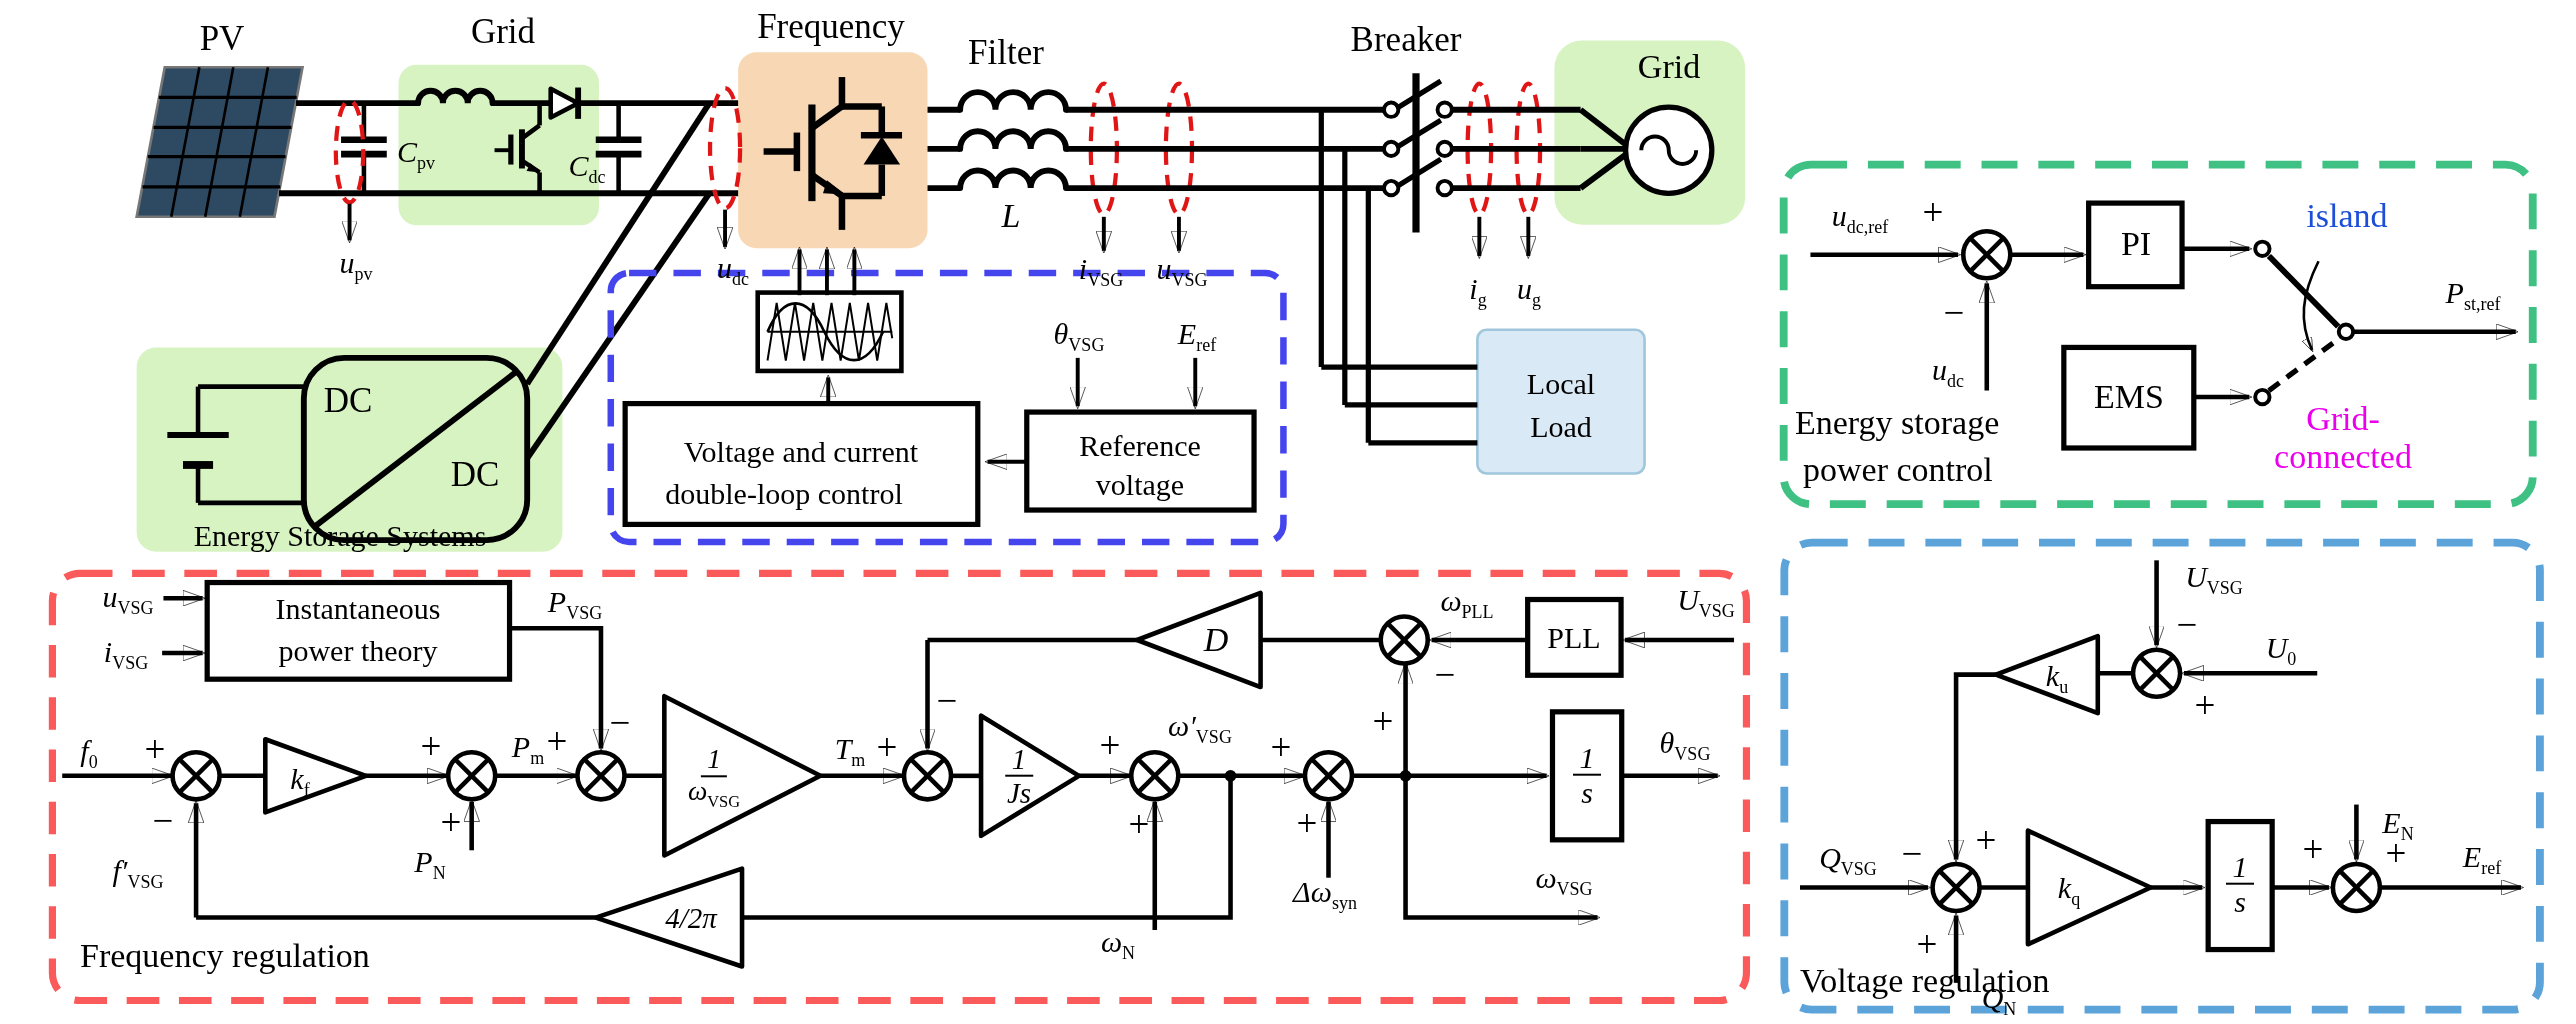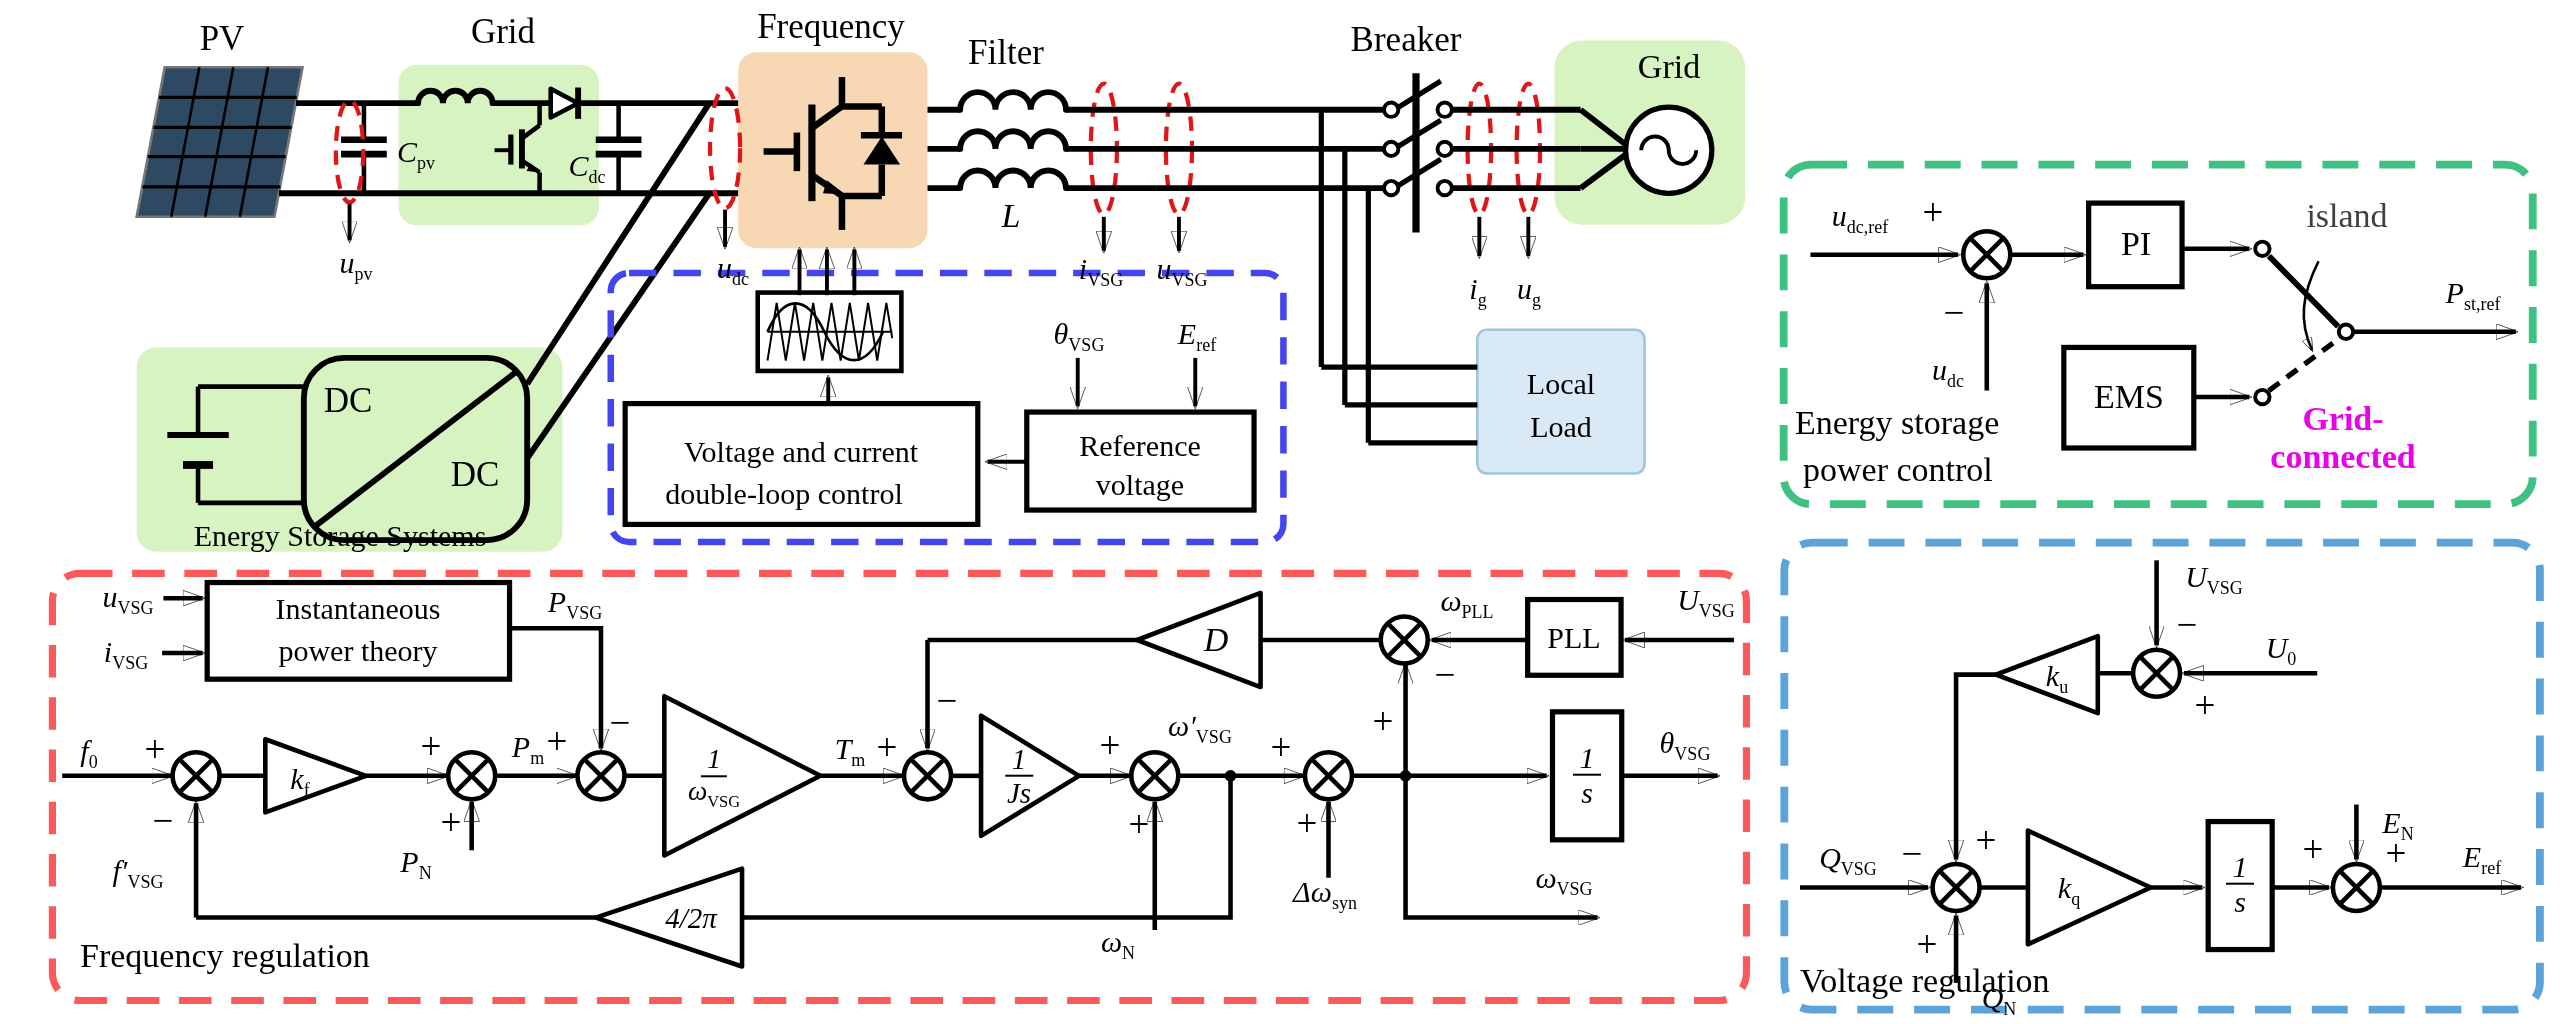--- a/index.html
+++ b/index.html
@@ -8,22 +8,22 @@
   #wires{position:absolute;left:0;top:0;}
   .lbl{position:absolute;transform:translate(-50%,-50%);font-family:"Liberation Serif",serif;
        font-size:30px;color:#000;white-space:nowrap;line-height:1;z-index:5;}
   .left{transform:translate(0,-50%);}
   .vm{font-style:italic;}
   .lbl sub{font-size:0.60em;font-style:normal;line-height:0;}
   .sign{font-size:37px;font-family:"Liberation Serif",serif;}
   .title{font-size:35px;}
   .boxtxt{font-size:30px;}
   .big{font-size:34px;}
-  .blue{color:#404040;}
-  .magenta{color:#ea00ea;font-weight:bold;}
+  .blue{color:#1d4ed8;}
+  .magenta{color:#ea00ea;}
   .frac{display:flex;flex-direction:column;align-items:center;}
   .frac .num{border-bottom:2.6px solid #000;padding:0 6.5px 1.3px;font-style:italic;}
   .frac .den{font-style:italic;padding-top:1.3px;}
   svg line,svg path,svg polyline{stroke:#000;fill:none;}
   .w4{stroke-width:4}.w6{stroke-width:6}.w7{stroke-width:7}.w8{stroke-width:8}
   .w9{stroke-width:9}.w10{stroke-width:10}.w11{stroke-width:11}.w12{stroke-width:12}
   .whitebox{fill:#fff;stroke:#000;stroke-width:8;}
   .tri{fill:#fff;stroke:#000;stroke-width:7;stroke-linejoin:round;}
   .meas{fill:none;stroke:#e01616;stroke-width:6.5;stroke-dasharray:22 15;}
   .arr{marker-end:url(#ah);}
@@ -389,21 +389,21 @@
 <div class="lbl boxtxt" style="left:358px;top:609px">Instantaneous</div>
 <div class="lbl boxtxt" style="left:358px;top:651px">power theory</div>
 <div class="lbl" style="left:575px;top:602px"><span class="vm">P</span><sub>VSG</sub></div>
 <div class="lbl" style="left:89px;top:751px"><span class="vm">f</span><sub>0</sub></div>
 <div class="lbl sign" style="left:155px;top:749px">+</div>
 <div class="lbl sign" style="left:163px;top:820px">−</div>
 <div class="lbl" style="left:138px;top:871px"><span class="vm">f′</span><sub>VSG</sub></div>
 <div class="lbl" style="left:300px;top:779px"><span class="vm">k</span><sub>f</sub></div>
 <div class="lbl sign" style="left:431px;top:746px">+</div>
 <div class="lbl sign" style="left:451px;top:822px">+</div>
-<div class="lbl" style="left:416px;top:862px"><span class="vm">P</span><sub>N</sub></div>
+<div class="lbl" style="left:430px;top:862px"><span class="vm">P</span><sub>N</sub></div>
 <div class="lbl" style="left:528px;top:747px"><span class="vm">P</span><sub>m</sub></div>
 <div class="lbl sign" style="left:557px;top:741px">+</div>
 <div class="lbl sign" style="left:620px;top:722px">−</div>
 <div class="lbl frac" style="left:714px;top:776px;font-size:27.4px">
       <span class="num">1</span>
       <span class="den">ω<sub>VSG</sub></span>
     </div>
 <div class="lbl" style="left:850px;top:749px"><span class="vm">T</span><sub>m</sub></div>
 <div class="lbl sign" style="left:887px;top:747px">+</div>
 <div class="lbl sign" style="left:947px;top:700px">−</div>

